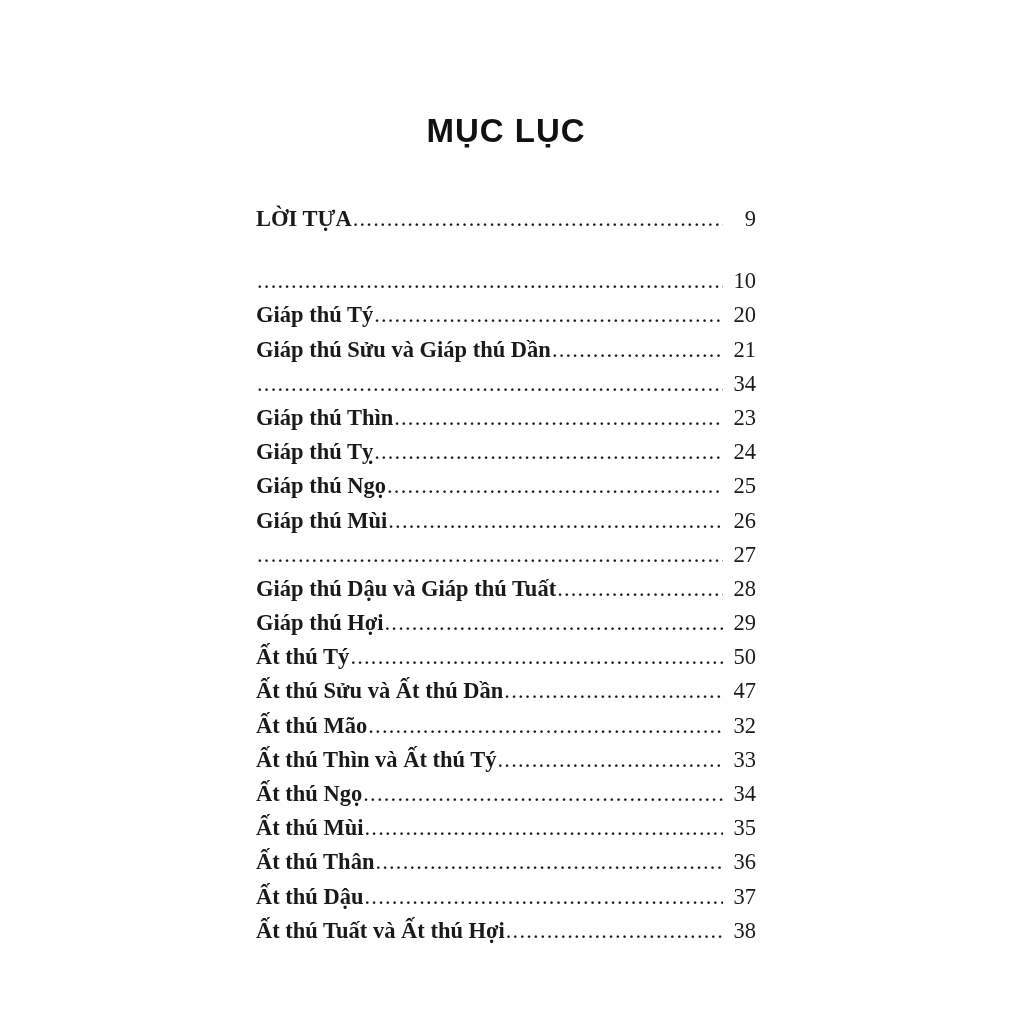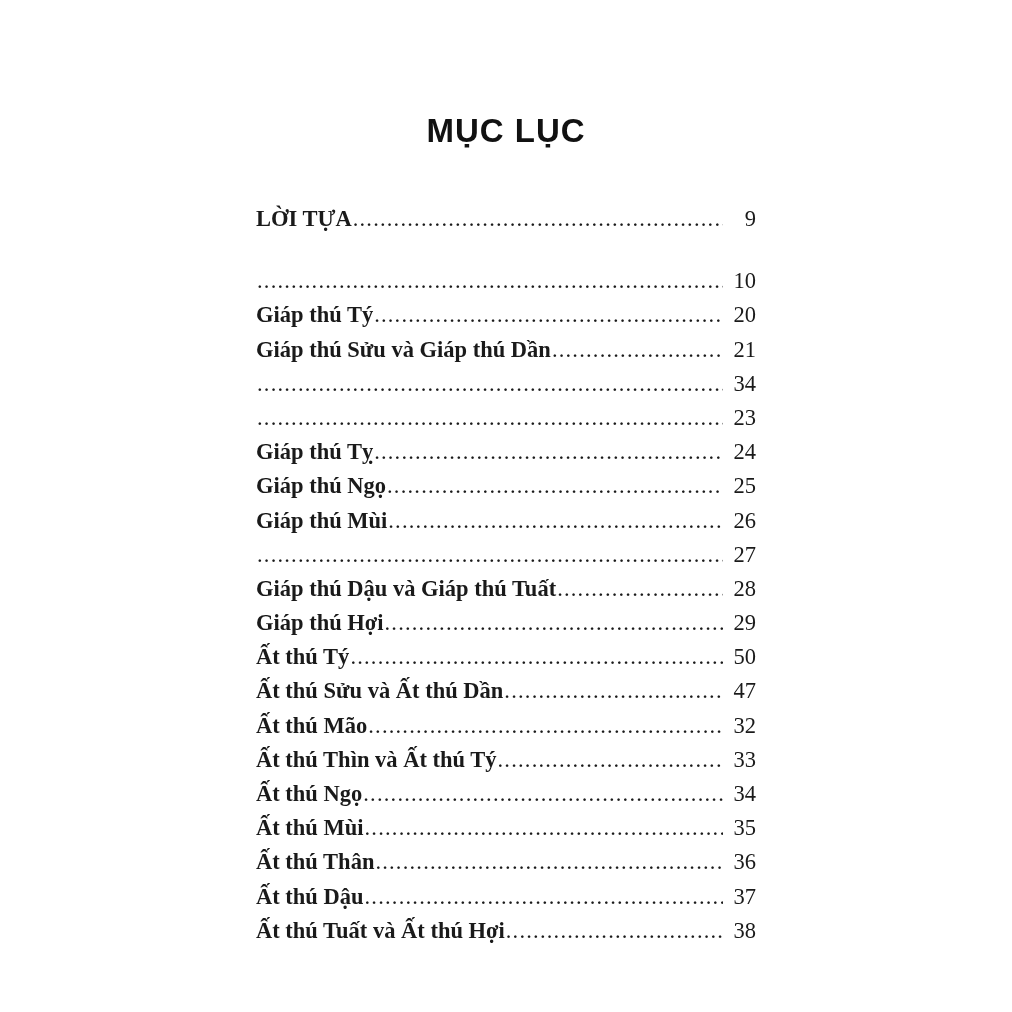--- a/index.html
+++ b/index.html
@@ -94,20 +94,21 @@
       <div class="toc-entry">
         <span class="label">Giáp thú Sửu và Giáp thú Dần</span>
         <span class="dots">........................................................................................................................</span>
         <span class="page-no">21</span>
       </div>
       <div class="toc-entry">
         <span class="dots">........................................................................................................................</span>
         <span class="page-no">34</span>
       </div>
       <div class="toc-entry">
+        <span class="label">Giáp thú Thìn</span>
         <span class="dots">........................................................................................................................</span>
         <span class="page-no">23</span>
       </div>
       <div class="toc-entry">
         <span class="label">Giáp thú Tỵ</span>
         <span class="dots">........................................................................................................................</span>
         <span class="page-no">24</span>
       </div>
       <div class="toc-entry">
         <span class="label">Giáp thú Ngọ</span>

